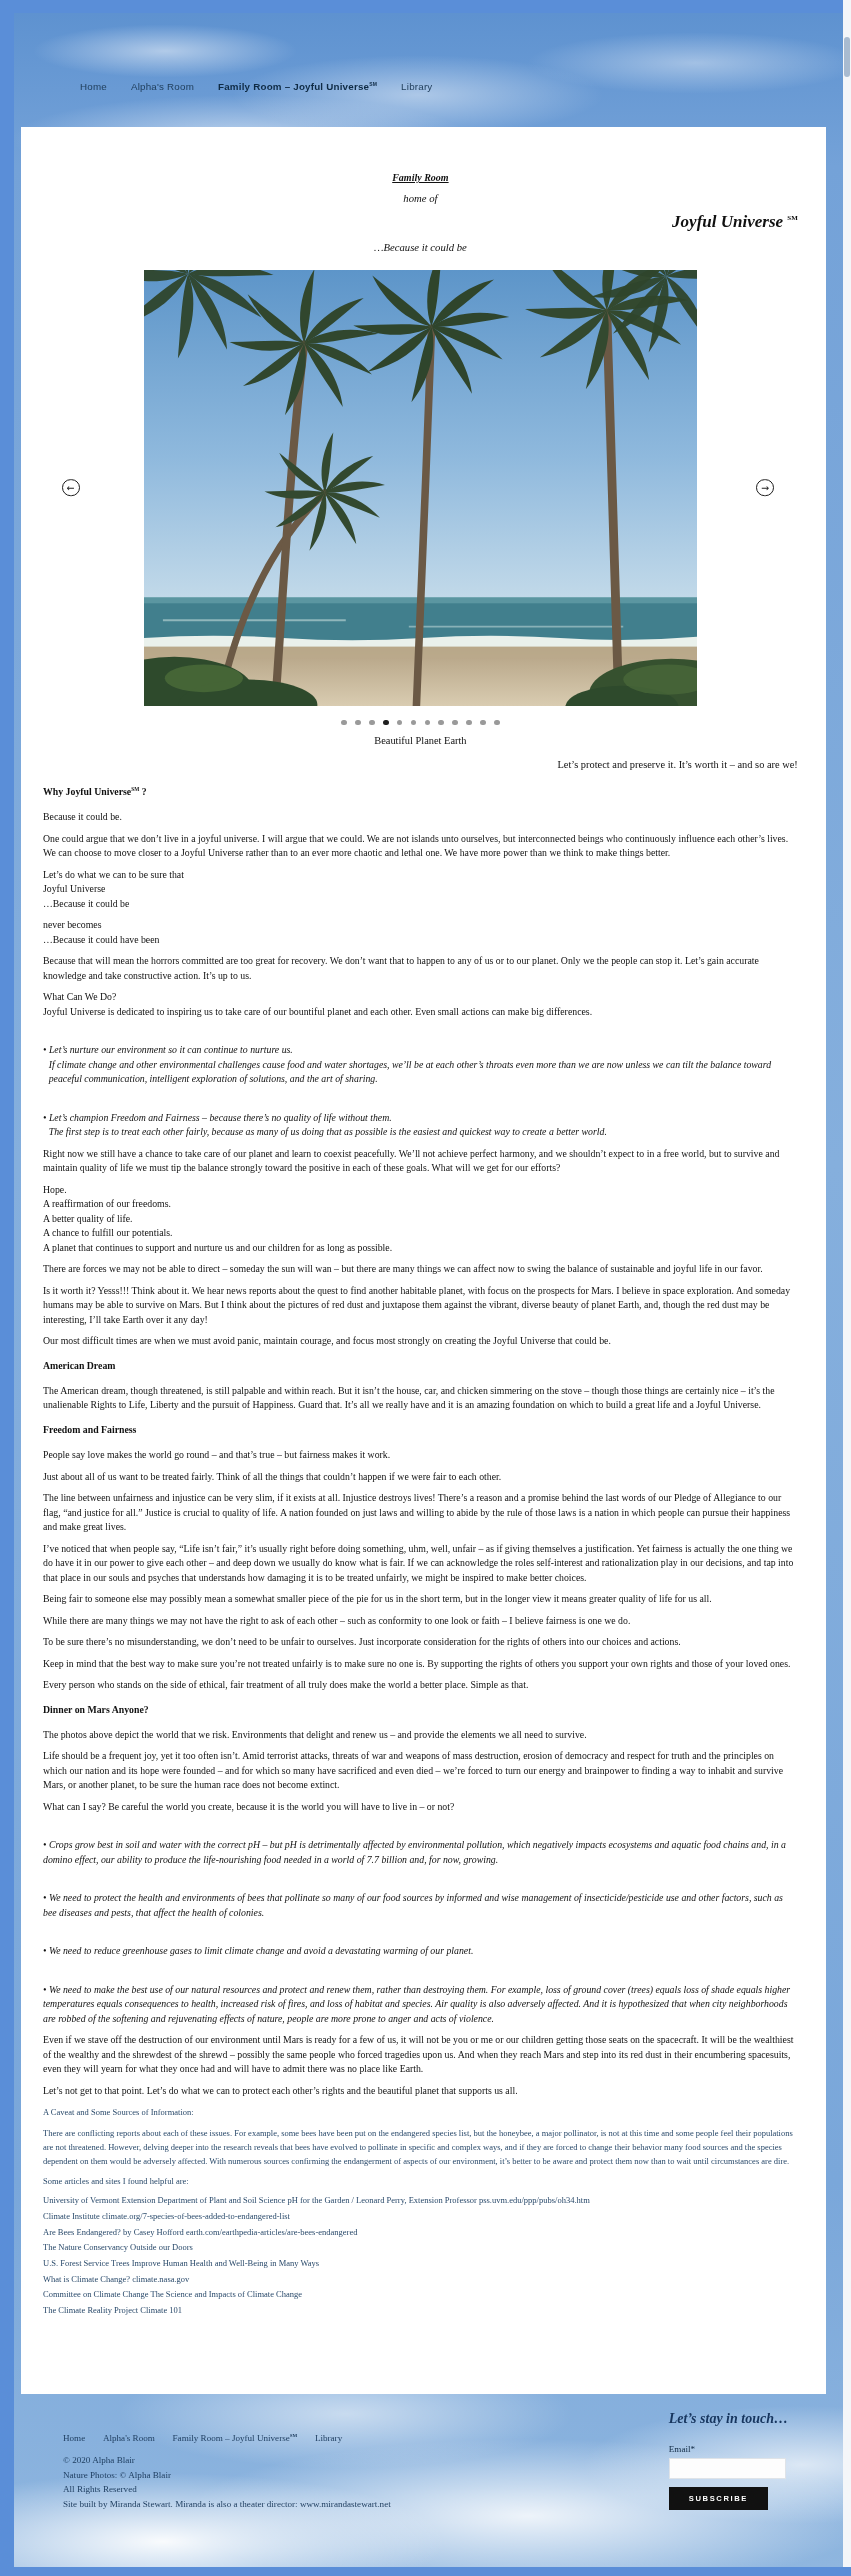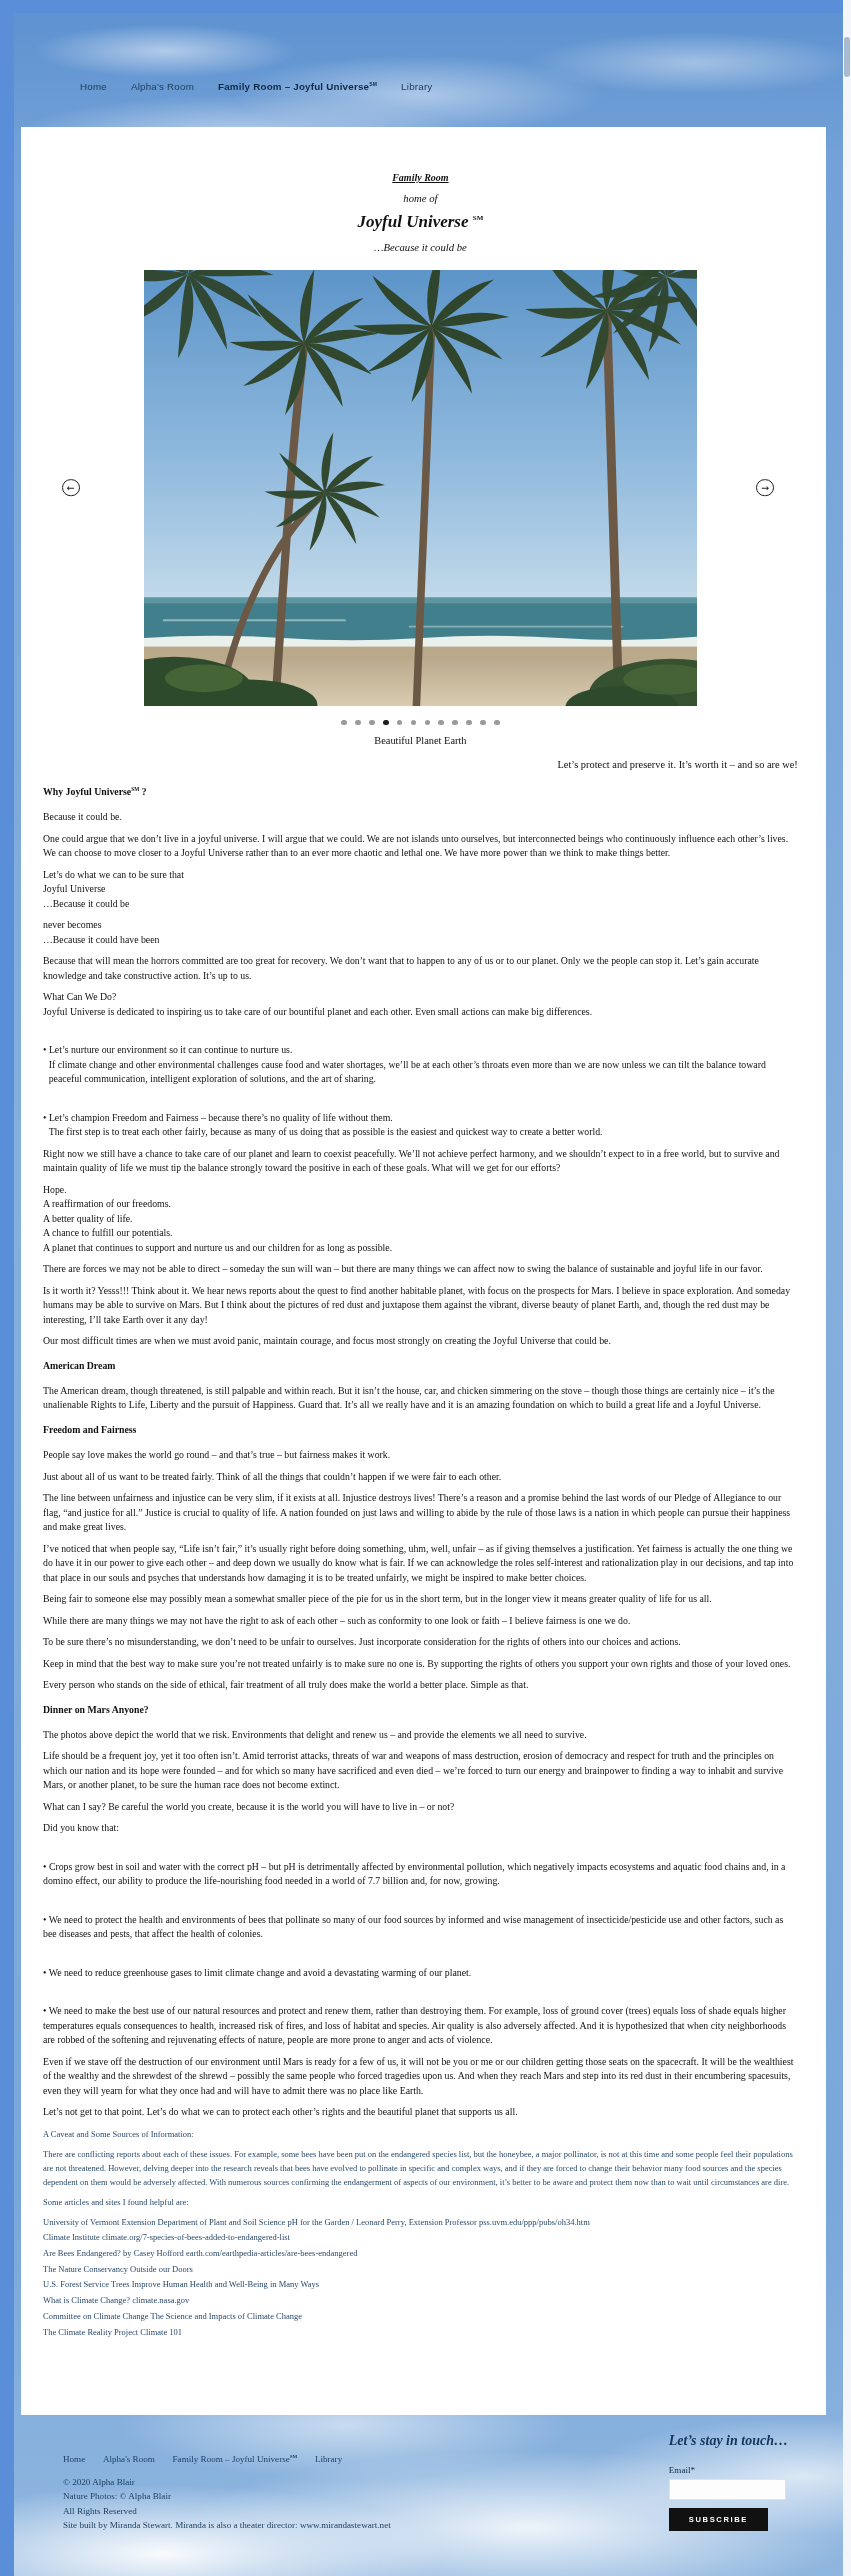--- a/index.html
+++ b/index.html
@@ -42,21 +42,21 @@
   .nav sup, .f-nav sup{ font-size:5px; font-weight:700; vertical-align:super; }
   
   .card{
     background:#ffffff;
     margin:35px 17px 0 7px;
     padding:45px 28px 74px 22px;
   }
   .masthead{ text-align:center; }
   .masthead .l1{ font-size:10px; font-weight:700; font-style:italic; margin:0 0 8.8px;text-decoration:underline; }
   .masthead .l2{ font-size:10.7px; font-style:italic; margin:0 0 8.8px; }
-  .masthead .title{ font-size:17px; font-weight:700; font-style:italic; margin:0 0 8.8px; }
+  .masthead .title{ font-size:17px; font-weight:700; font-style:italic; margin:0 0 8.8px;text-align:right; }
   .masthead .title sup{ font-size:7px; font-style:normal; }
   .masthead .tagline{ font-size:10.7px; font-style:italic; margin:0; }
   
   .carousel{ position:relative; margin-top:16.4px; }
   .photo{ width:553px; height:436px; margin:0 auto; display:block; }
   .photo svg{ width:100%; height:100%; display:block; }
   .arrow{
     position:absolute; top:50%; transform:translateY(-50%);
     width:17.7px; height:17.7px; border:1.3px solid #1c1c1c; border-radius:50%;
     background:transparent; color:#1c1c1c; font-size:9.5px; line-height:15px;
@@ -69,21 +69,21 @@
   .dot{ width:5.7px; height:5.7px; border-radius:50%; background:#9a9a9a; cursor:pointer; }
   .dot.active{ background:#1f1f1f; }
   .caption{ text-align:center; font-size:10.4px; margin:10px 0 13px; }
   .subcaption{ text-align:right; font-size:10.4px; margin:8.2px 0 0; }
   
   article{ margin-top:11.4px; font-size:9.8px; line-height:14.5px; }
   article p{ margin:7px 0; }
   .b-heading{ font-weight:700; margin:10px 0 10.7px; }
   .b-heading sup{ font-size:5.4px; font-weight:700; }
   .b-lines .ln{ display:block; }
-  .b-bullet{ margin:24px 0 7px; }
+  .b-bullet{ margin:24px 0 7px;font-style:italic; }
   .b-bullet .ln{ display:block; }
   .b-bullet .ln + .ln{ padding-left:5.7px; }
   .b-note{ font-size:8.5px; line-height:14px; color:#2a4a6b; margin:6.3px 0; }
   .b-source{ font-size:8.5px; line-height:13.2px; color:#2a4a6b; margin:2.5px 0; }
   
   footer{
     display:flex;
     padding:17.7px 38px 44px 49px;
     color:#1d3c5e;
   }
@@ -255,21 +255,20 @@
         <p class="b-para">I’ve noticed that when people say, “Life isn’t fair,” it’s usually right before doing something, uhm, well, unfair – as if giving themselves a justification. Yet fairness is actually the one thing we do have it in our power to give each other – and deep down we usually do know what is fair. If we can acknowledge the roles self-interest and rationalization play in our decisions, and tap into that place in our souls and psyches that understands how damaging it is to be treated unfairly, we might be inspired to make better choices.</p>
         <p class="b-para">Being fair to someone else may possibly mean a somewhat smaller piece of the pie for us in the short term, but in the longer view it means greater quality of life for us all.</p>
         <p class="b-para">While there are many things we may not have the right to ask of each other – such as conformity to one look or faith – I believe fairness is one we do.</p>
         <p class="b-para">To be sure there’s no misunderstanding, we don’t need to be unfair to ourselves. Just incorporate consideration for the rights of others into our choices and actions.</p>
         <p class="b-para">Keep in mind that the best way to make sure you’re not treated unfairly is to make sure no one is. By supporting the rights of others you support your own rights and those of your loved ones.</p>
         <p class="b-para">Every person who stands on the side of ethical, fair treatment of all truly does make the world a better place. Simple as that.</p>
         <p class="b-heading">Dinner on Mars Anyone?</p>
         <p class="b-para">The photos above depict the world that we risk. Environments that delight and renew us – and provide the elements we all need to survive.</p>
         <p class="b-para">Life should be a frequent joy, yet it too often isn’t. Amid terrorist attacks, threats of war and weapons of mass destruction, erosion of democracy and respect for truth and the principles on which our nation and its hope were founded – and for which so many have sacrificed and even died – we’re forced to turn our energy and brainpower to finding a way to inhabit and survive Mars, or another planet, to be sure the human race does not become extinct.</p>
         <p class="b-para">What can I say? Be careful the world you create, because it is the world you will have to live in – or not?</p>
-        <p class="b-para">Did you know that:</p>
         <p class="b-bullet">
           <span class="ln">• Crops grow best in soil and water with the correct pH – but pH is detrimentally affected by environmental pollution, which negatively impacts ecosystems and aquatic food chains and, in a domino effect, our ability to produce the life-nourishing food needed in a world of 7.7 billion and, for now, growing.</span>
         </p>
         <p class="b-bullet">
           <span class="ln">• We need to protect the health and environments of bees that pollinate so many of our food sources by informed and wise management of insecticide/pesticide use and other factors, such as bee diseases and pests, that affect the health of colonies.</span>
         </p>
         <p class="b-bullet">
           <span class="ln">• We need to reduce greenhouse gases to limit climate change and avoid a devastating warming of our planet.</span>
         </p>
         <p class="b-bullet">

